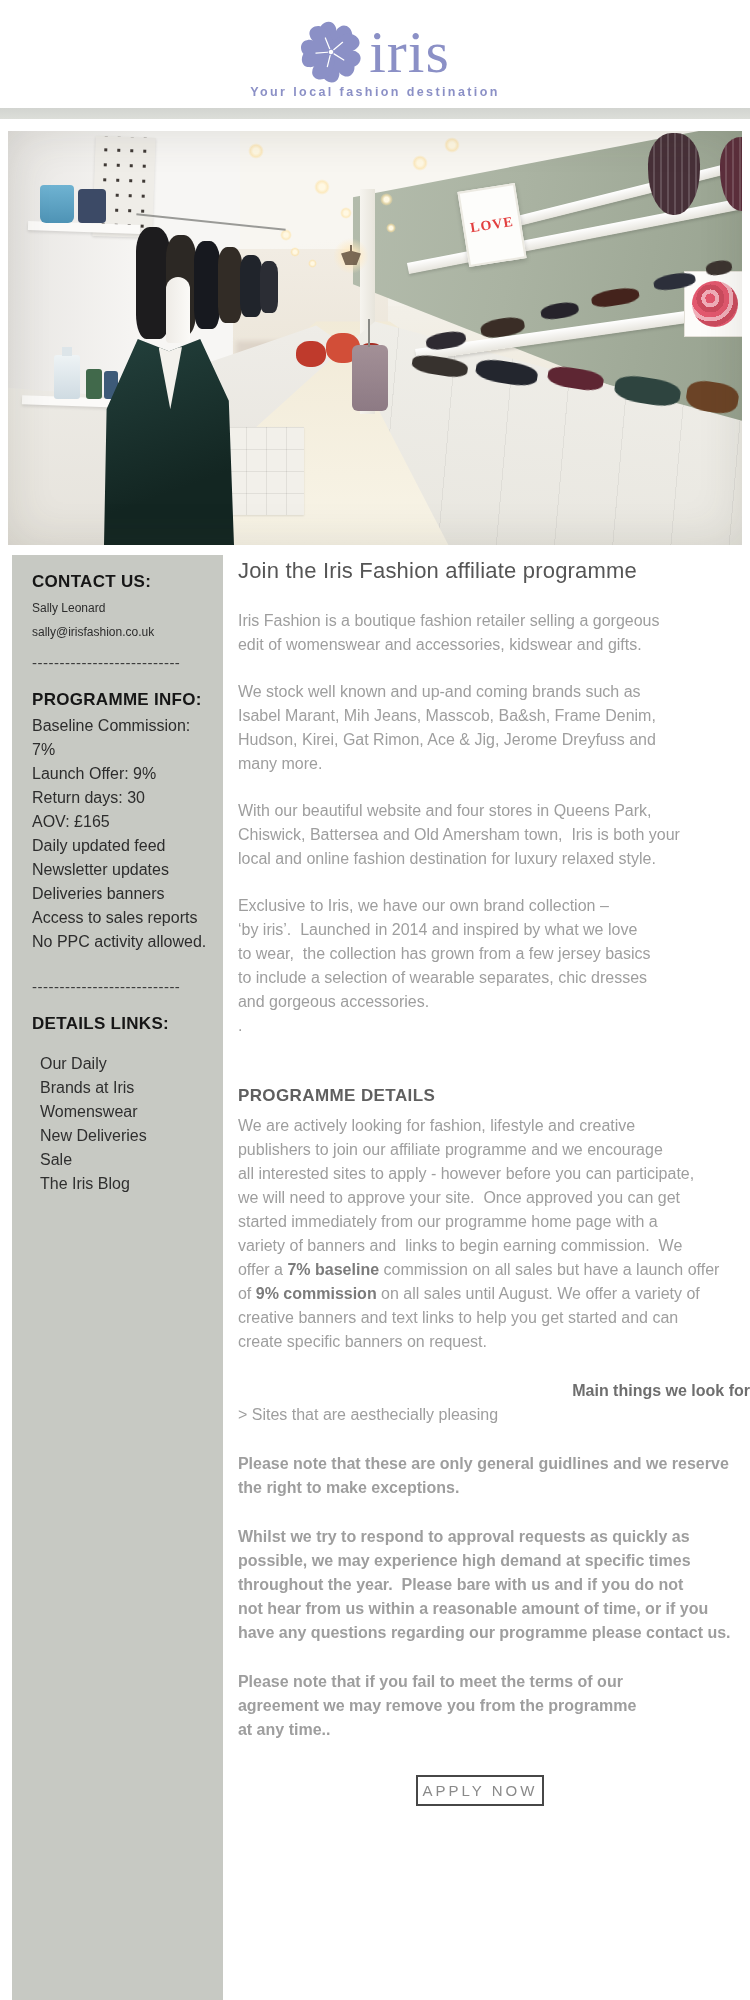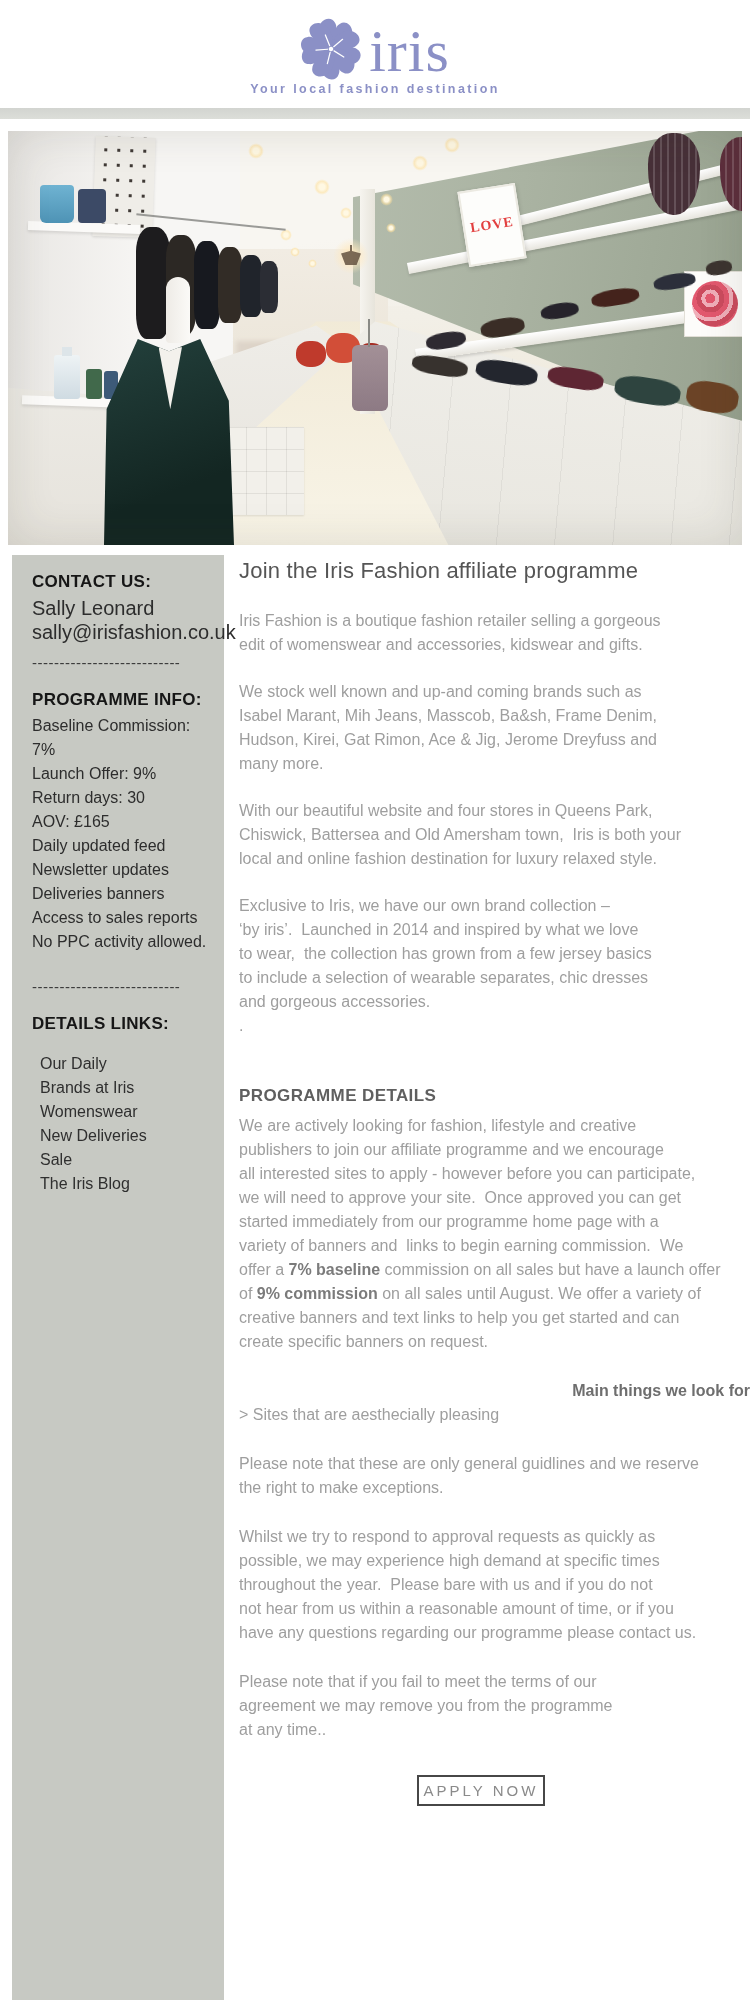--- a/index.html
+++ b/index.html
@@ -1,21 +1,21 @@
 <!DOCTYPE html>
 <html><head>
 <meta charset="utf-8">
 <style>
   html,body{margin:0;padding:0;background:#ffffff;}
   .page{position:relative;width:750px;height:2000px;background:#ffffff;overflow:hidden;
         font-family:"Liberation Sans", sans-serif;}
 
   
   .site-header{position:absolute;left:0;top:0;width:750px;height:108px;text-align:center;}
-  .logo-row{display:flex;align-items:flex-end;justify-content:center;gap:7px;padding-top:10px;margin-top:7px;}
+  .logo-row{display:flex;align-items:center;justify-content:center;gap:7px;padding-top:20px;}
   .logo-text{font-family:"Liberation Serif", serif;font-size:60px;line-height:60px;
              color:#8b90c6;letter-spacing:1px;}
   .tagline{margin-top:1px;font-size:12.5px;font-weight:bold;letter-spacing:2.4px;color:#8b90c6;}
   .header-divider{position:absolute;left:0;top:108px;width:750px;height:11px;
                   background:linear-gradient(180deg,#d2d4d0,#dcded9);}
 
   
   .photo{position:absolute;left:8px;top:131px;width:734px;height:414px;overflow:hidden;
          background:linear-gradient(180deg,#f6f4ee 0%,#f2efe7 45%,#efe9da 70%,#f3eedf 100%);}
   .photo::after{content:"";position:absolute;inset:0;box-shadow:inset 0 0 46px rgba(60,60,45,.14);z-index:20;}
@@ -137,40 +137,40 @@
     clip-path:polygon(26% 0,50% 6%,74% 0,96% 30%,100% 100%,0 100%,2% 34%);}
   .ph-mann-top::after{content:"";position:absolute;left:42%;top:4%;width:18%;height:30%;background:#f3f1ec;
     clip-path:polygon(0 0,100% 0,50% 100%);}
 
   
   .columns{position:absolute;left:0;top:555px;width:750px;display:flex;align-items:flex-start;}
   .sidebar{margin-left:12px;width:212px;height:1862px;background:#c7c9c3;box-sizing:border-box;
     padding:15px 12px 0 12px;color:#2d2d2d;}
   .sb-heading{font-size:17px;font-weight:bold;color:#161616;letter-spacing:.3px;
     line-height:24px;margin:0 0 2px 8px;}
-  .sb-line{font-size:20px;line-height:24px;color:#2d2d2d;margin-left:8px;}
+  .sb-line{font-size:12px;line-height:24px;color:#2d2d2d;margin-left:8px;}
   .sb-divider{font-size:15px;line-height:18px;color:#3c3c3c;letter-spacing:.5px;margin:10px 0 16px 8px;
     white-space:nowrap;overflow:hidden;}
   .sb-divider.second{margin-top:24px;}
   .sidebar ul{list-style:none;margin:0;padding:0;}
   .sidebar ul.info li{font-size:16px;line-height:24px;color:#2d2d2d;margin-left:8px;}
   .sidebar ul.links li{font-size:16px;line-height:24px;color:#2f2f2f;margin-left:16px;cursor:pointer;}
   .sb-gap{height:14px;}
 
   
   .main{margin-left:15px;width:515px;padding-top:2px;box-sizing:border-box;}
   .main h1{font-size:22px;line-height:28px;font-weight:normal;color:#555555;margin:0 0 24px 0;
     letter-spacing:.2px;}
   .body-p{font-size:16px;line-height:24px;color:#9e9e9e;margin:0 0 23px 0;white-space:pre-wrap;}
   .body-p strong{color:#7b7b7b;font-weight:bold;}
   .main h2{font-size:17px;line-height:24px;font-weight:bold;color:#5f5f5f;letter-spacing:.4px;
     margin:46px 0 6px 0;}
   .main h3{font-size:16px;line-height:24px;font-weight:bold;color:#6e6e6e;margin:25px 0 0 0;text-align:right;}
   .body-p.bullet{margin:0;}
-  .body-p.note{margin:25px 0 0 0;}
+  .body-p.note{margin:25px 0 0 0;font-weight:bold;}
   .apply{display:block;margin:33px 0 0 178px;width:128px;height:31px;background:#ffffff;
     border:2px solid #474747;color:#8a8a8a;font-size:15px;letter-spacing:3px;
     font-family:"Liberation Sans",sans-serif;cursor:pointer;padding:0;line-height:27px;text-align:center;}
 </style>
 </head>
 <body>
 
 <div class="page">
 
   <header class="site-header">

